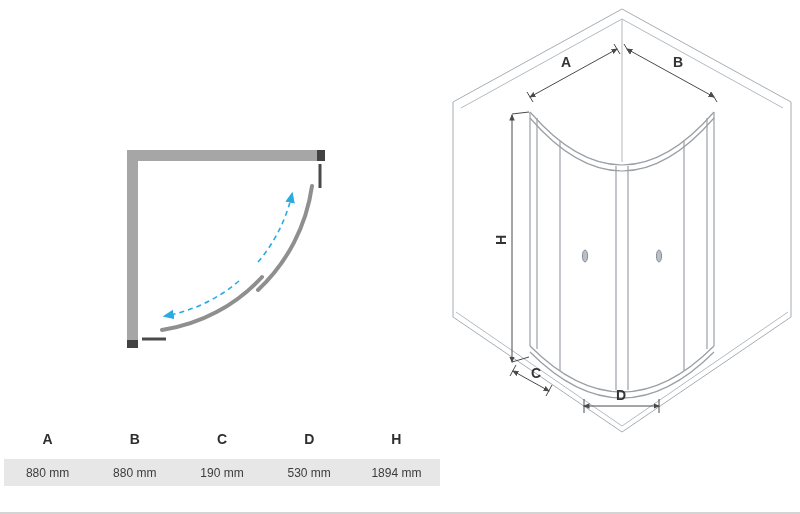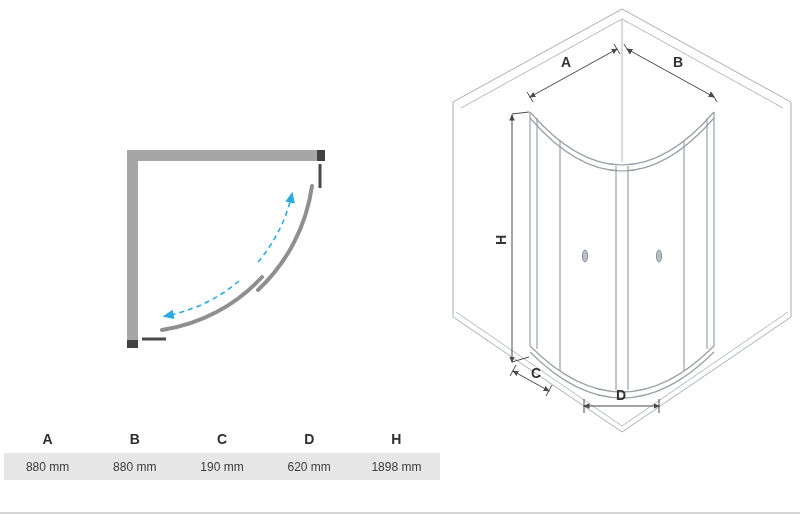--- a/index.html
+++ b/index.html
@@ -19,21 +19,21 @@
   .door-arc{stroke:#8f8f8f;stroke-width:4;fill:none;stroke-linecap:round;}
   .swing{stroke:#29abe2;stroke-width:1.6;fill:none;stroke-dasharray:5 4;}
   .dim-table{position:absolute;left:4px;top:428px;width:436px;}
   .thead{
     display:grid;grid-template-columns:repeat(5,1fr);height:22px;
     align-items:center;text-align:center;font-weight:bold;font-size:14px;color:#2e2e2e;
   }
   .tvals{
     display:grid;grid-template-columns:repeat(5,1fr);height:27px;
     align-items:center;text-align:center;font-size:12px;color:#3c3c3c;
-    background:#e7e7e7;margin-top:3px;
+    background:#e7e7e7;margin-top:9px;
   }
   .bottom-line{position:absolute;left:0;right:0;bottom:0;height:2px;background:#d4d4d4;}
 </style>
 </head>
 <body>
 
 <div id="screen">
 
   <svg id="plan-svg" class="svg-abs" width="240" height="215" viewBox="115 140 240 215">
     <defs>
@@ -118,19 +118,19 @@
       <div>A</div>
       <div>B</div>
       <div>C</div>
       <div>D</div>
       <div>H</div>
     </div>
     <div class="tvals">
       <div>880 mm</div>
       <div>880 mm</div>
       <div>190 mm</div>
-      <div>620 mm</div>
-      <div>1898 mm</div>
+      <div>530 mm</div>
+      <div>1894 mm</div>
     </div>
   </div>
 
   <div class="bottom-line"></div>
 </div>
 
 </body></html>

